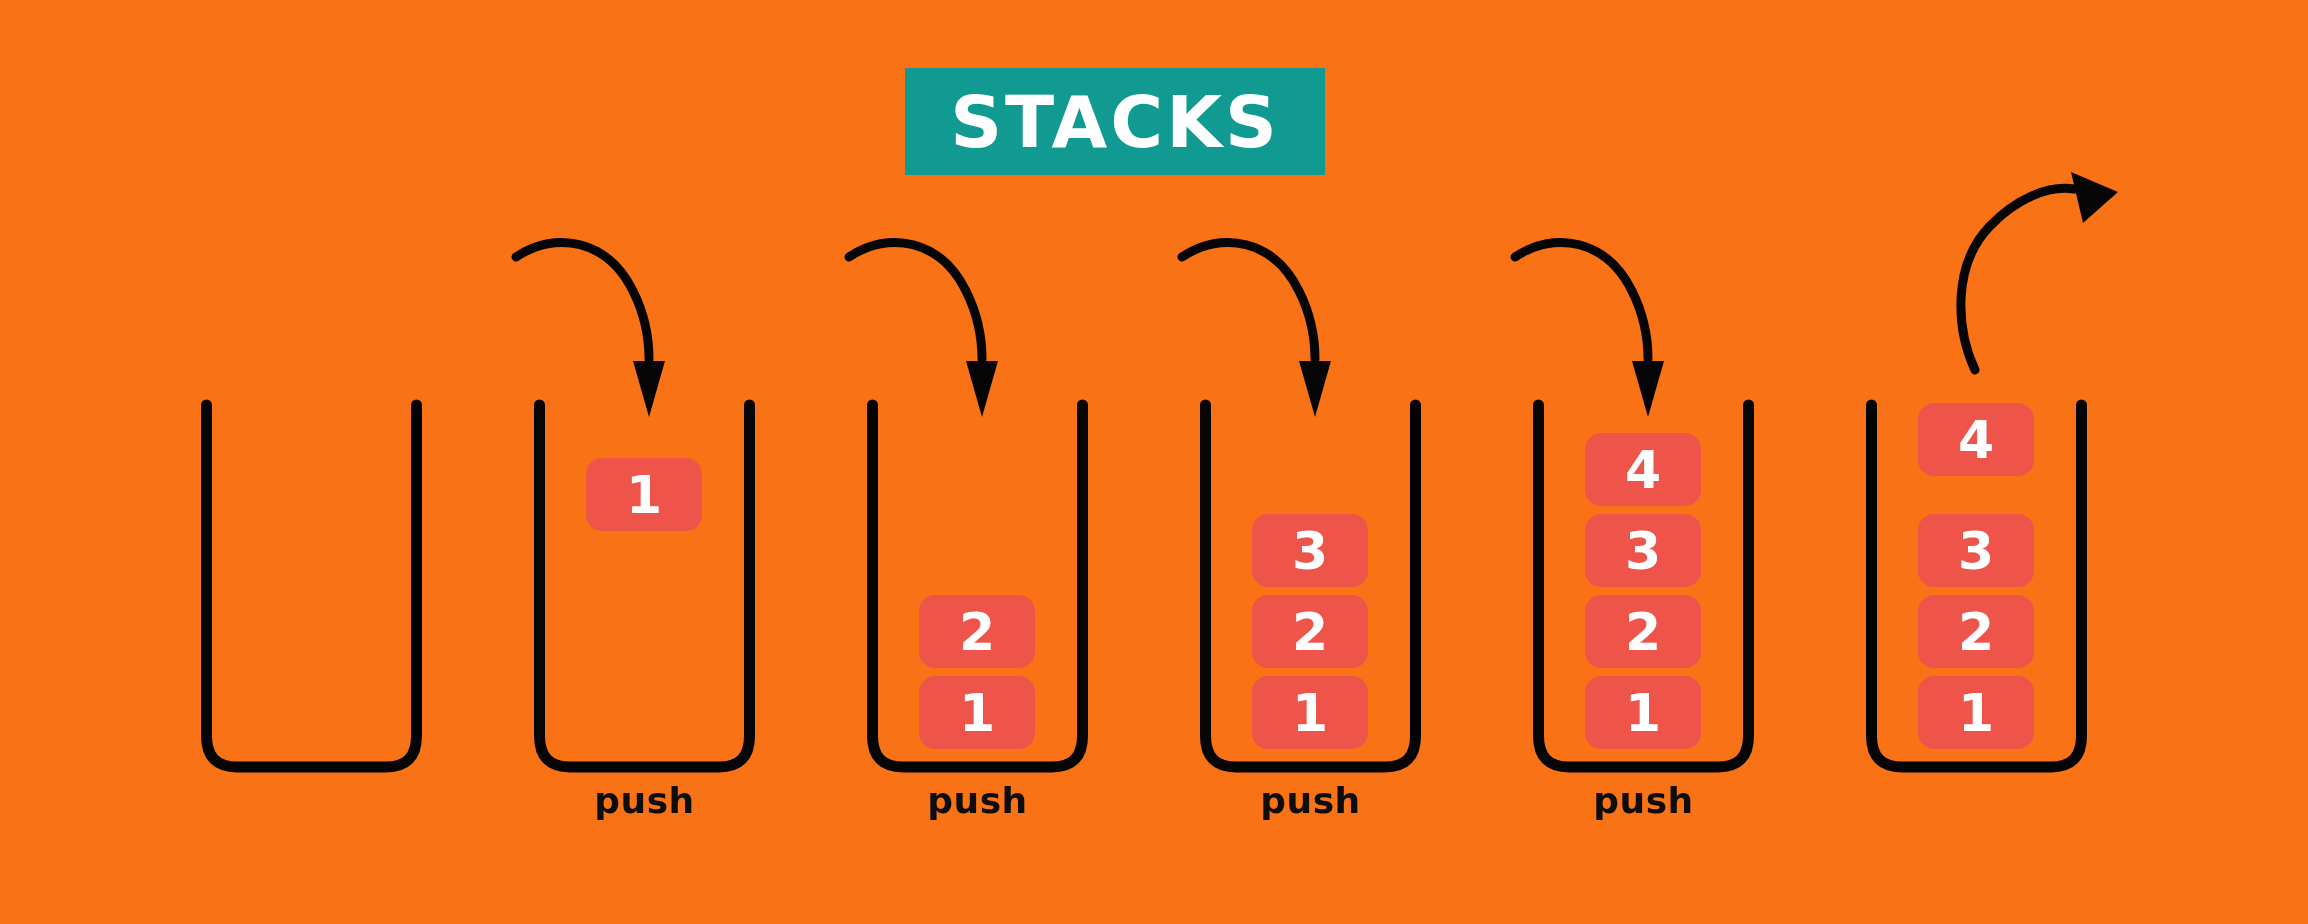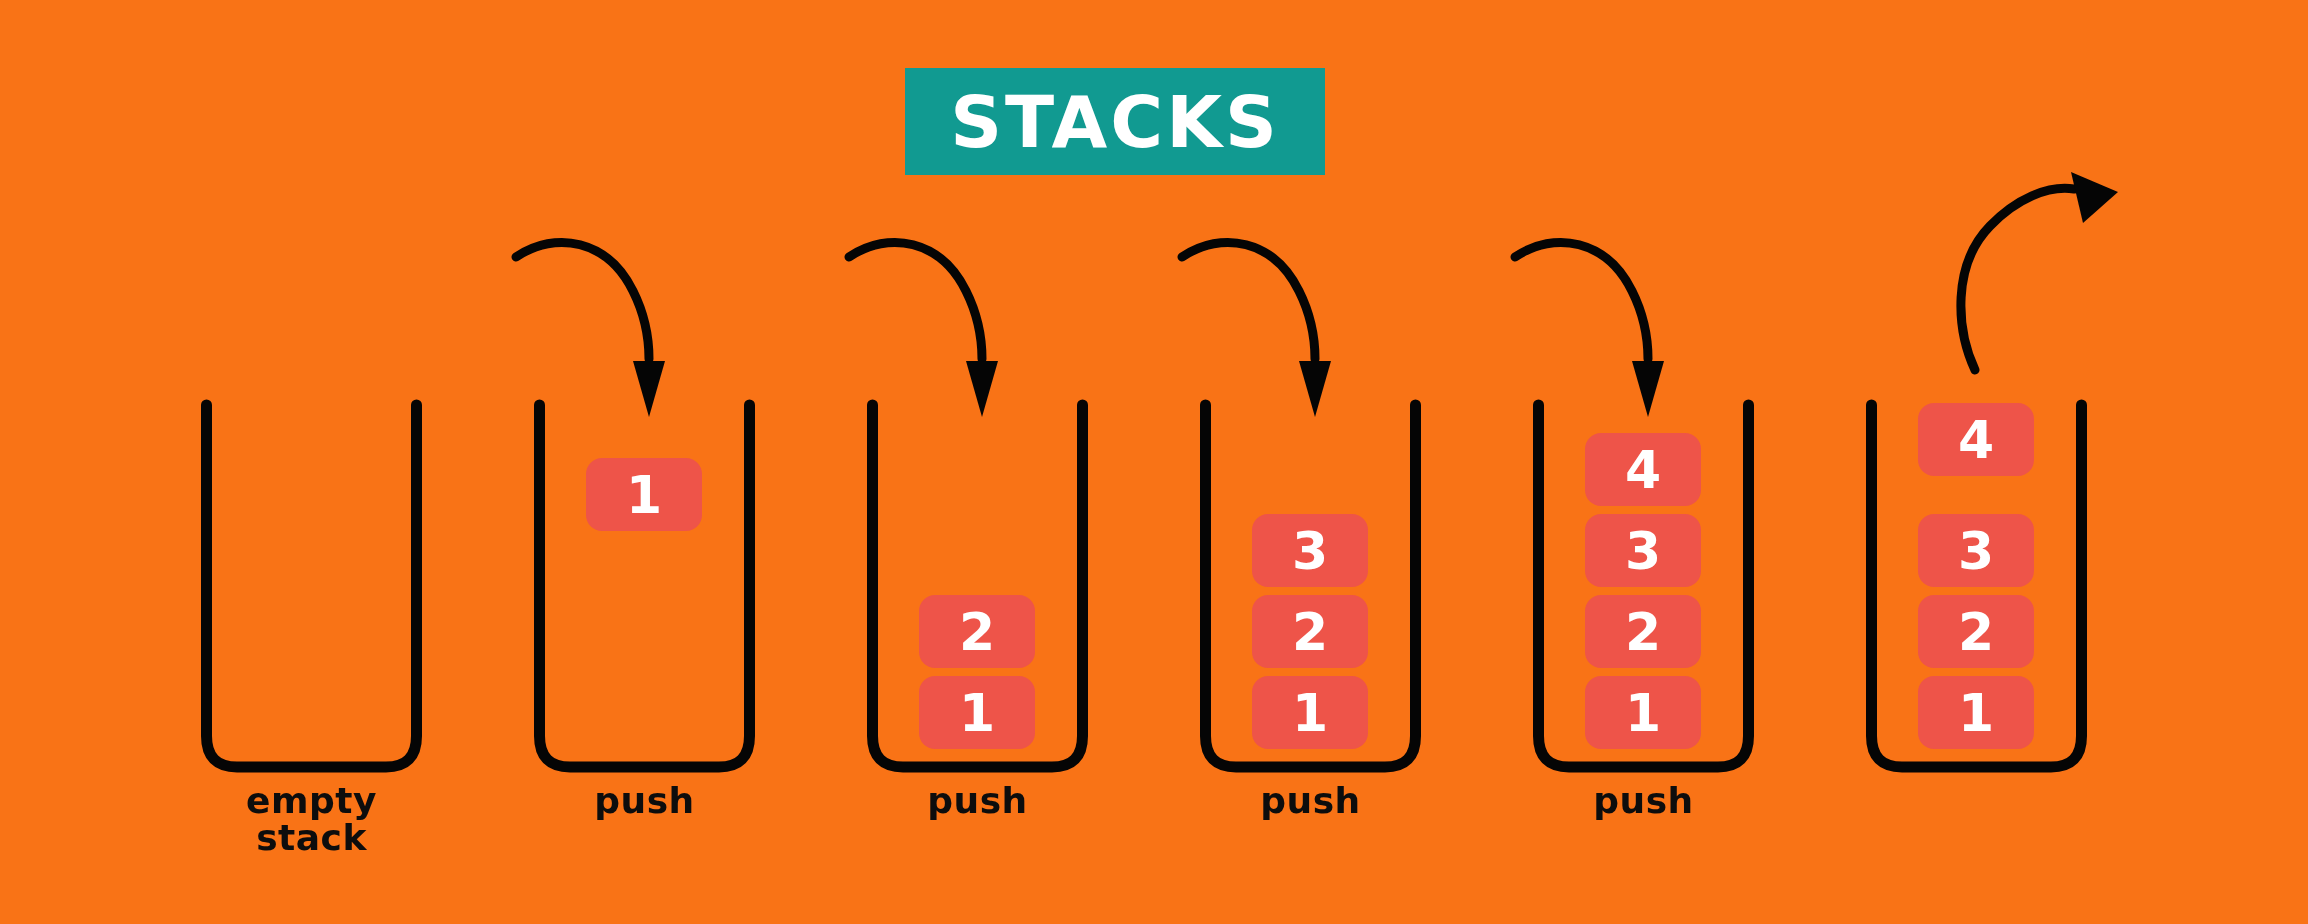--- a/index.html
+++ b/index.html
@@ -122,24 +122,20 @@
   <div class="title-banner">
     <span>STACKS</span>
   </div>
 
   <div class="row">
 
     <div class="cell">
       <svg class="container-svg" width="223" height="380" viewBox="0 0 223 380">
         <path d="M 6.5 7 L 6.5 338 Q 6.5 369 37 369 L 186 369 Q 216.5 369 216.5 338 L 216.5 7"></path>
       </svg>
-      <div class="stack-label">
-        <div>empty</div>
-        <div>stack</div>
-      </div>
     </div>
 
     <div class="cell">
       <svg class="arrow-push" width="170" height="185" viewBox="0 0 170 185">
         <path class="arrow-stroke" d="M 8 22 C 48 -5 100 5 125 56 C 136 78 141 98 141 124"></path>
         <polygon class="arrow-head" points="125,126 157,126 141,182"></polygon>
       </svg>
       <svg class="container-svg" width="223" height="380" viewBox="0 0 223 380">
         <path d="M 6.5 7 L 6.5 338 Q 6.5 369 37 369 L 186 369 Q 216.5 369 216.5 338 L 216.5 7"></path>
       </svg>

